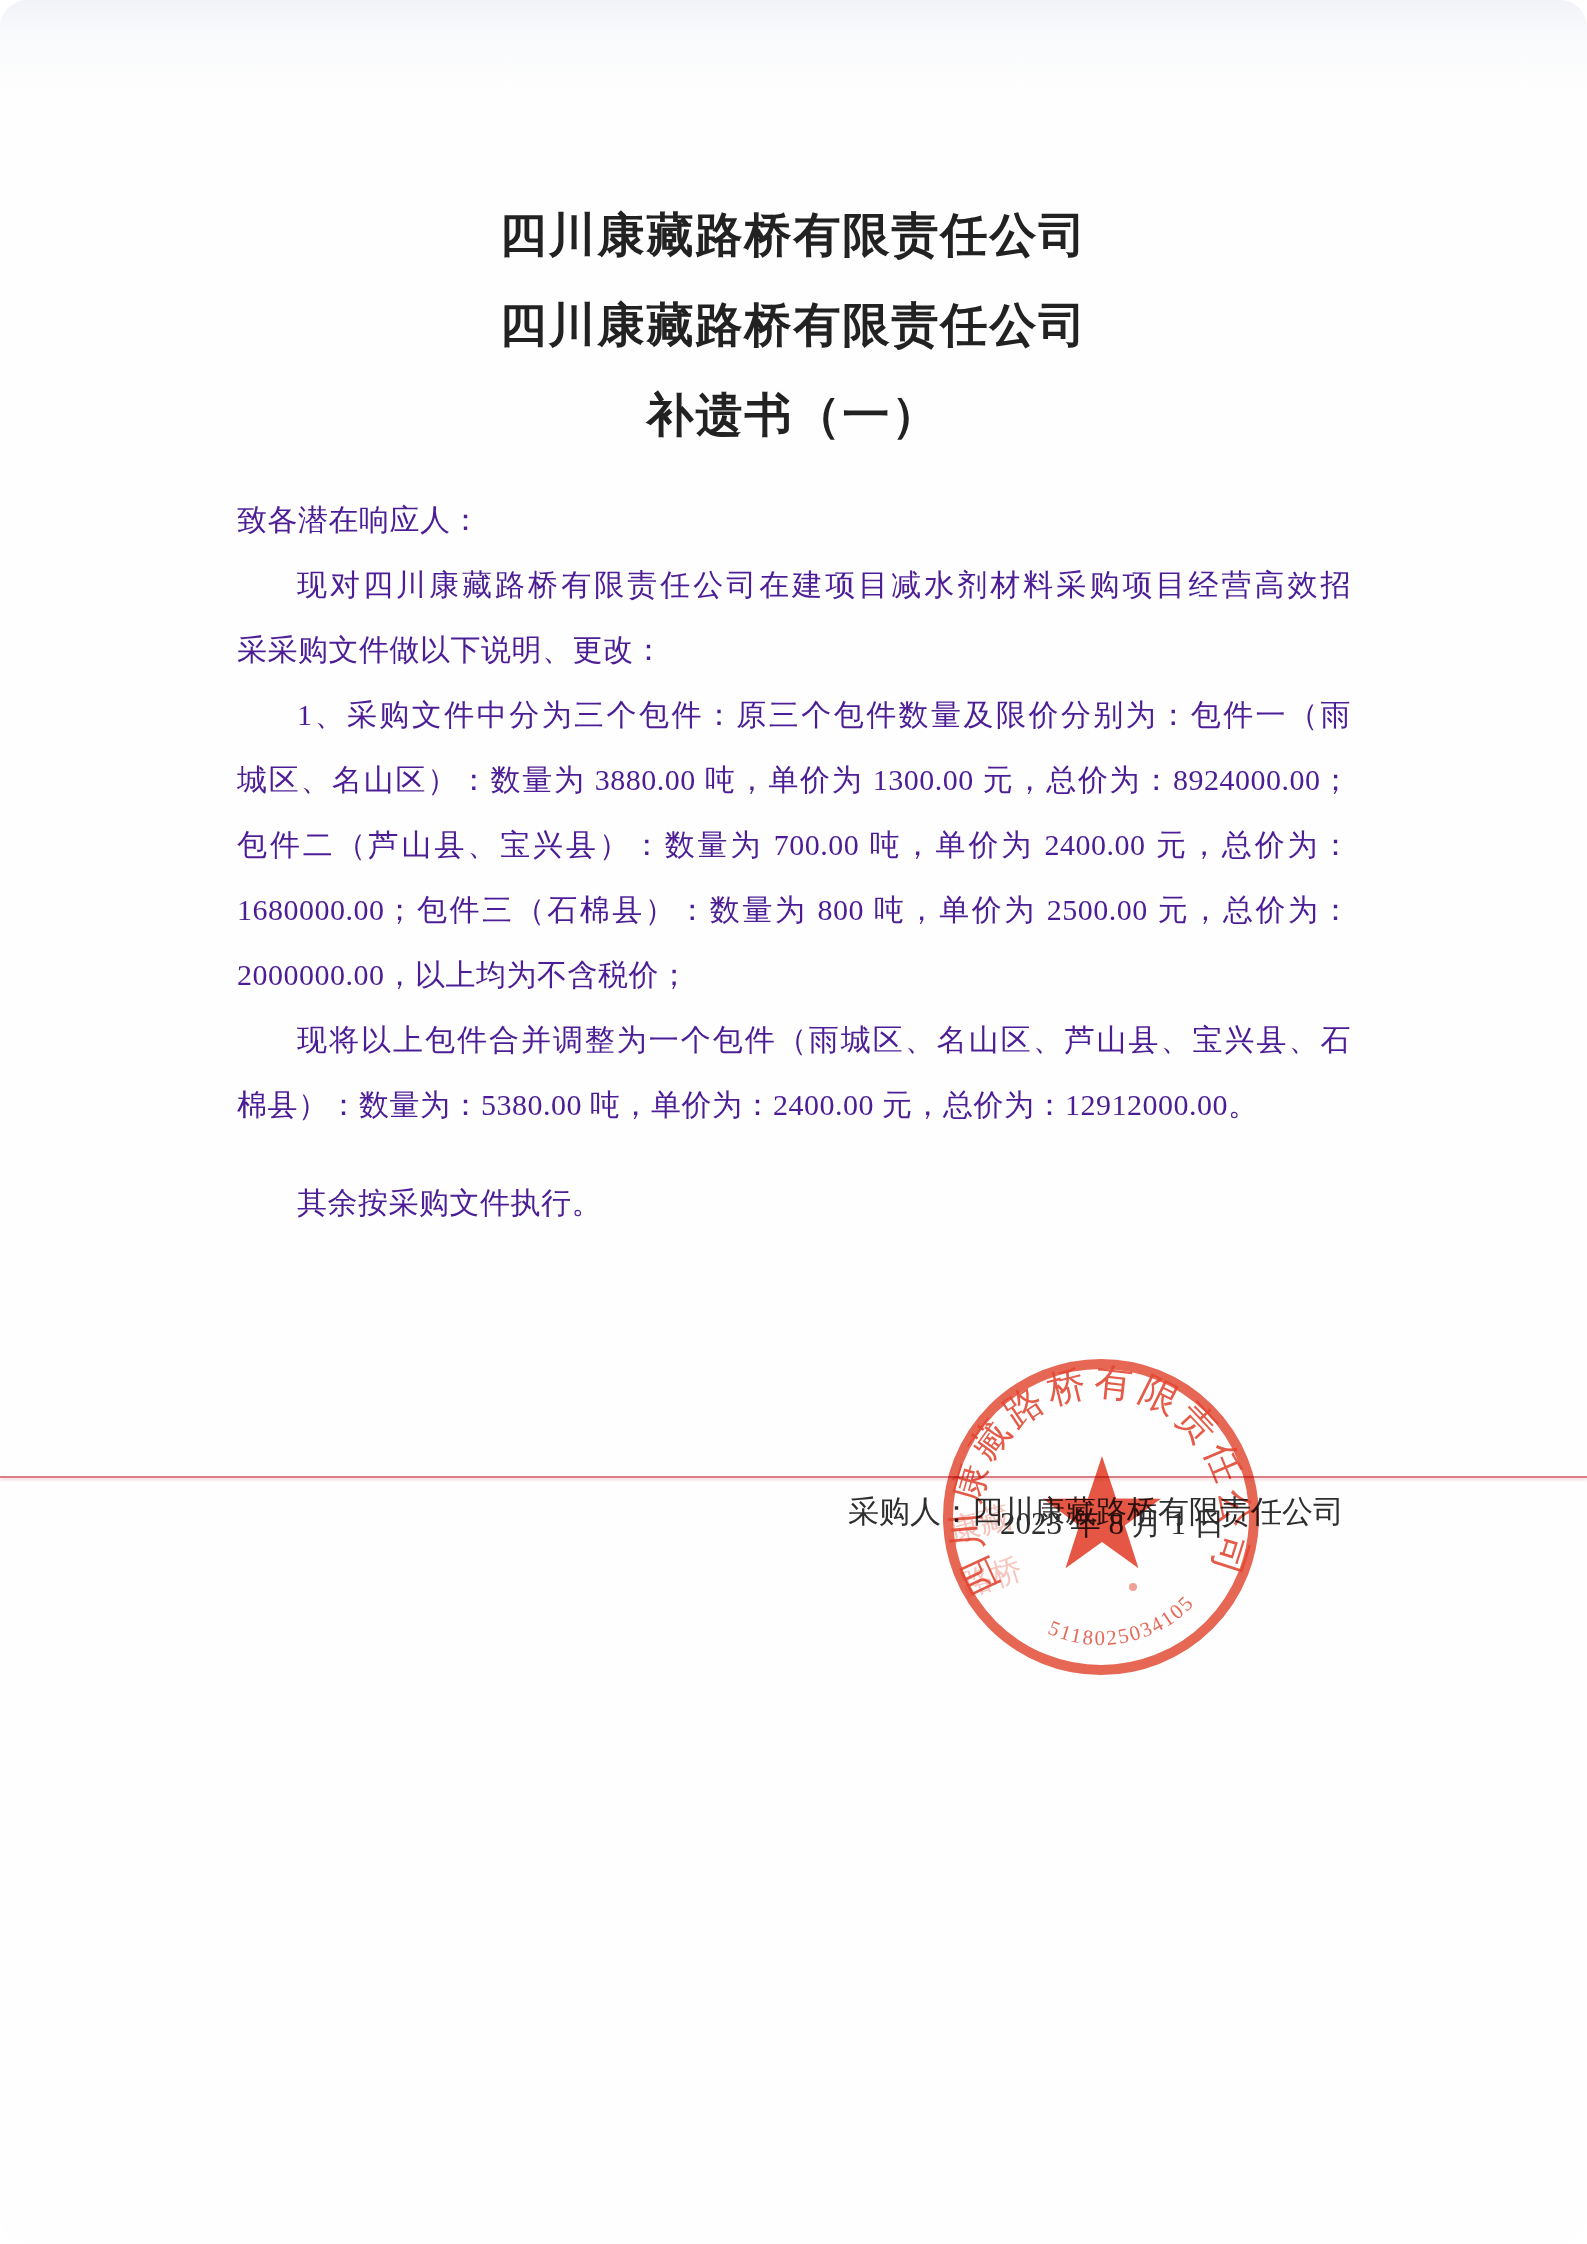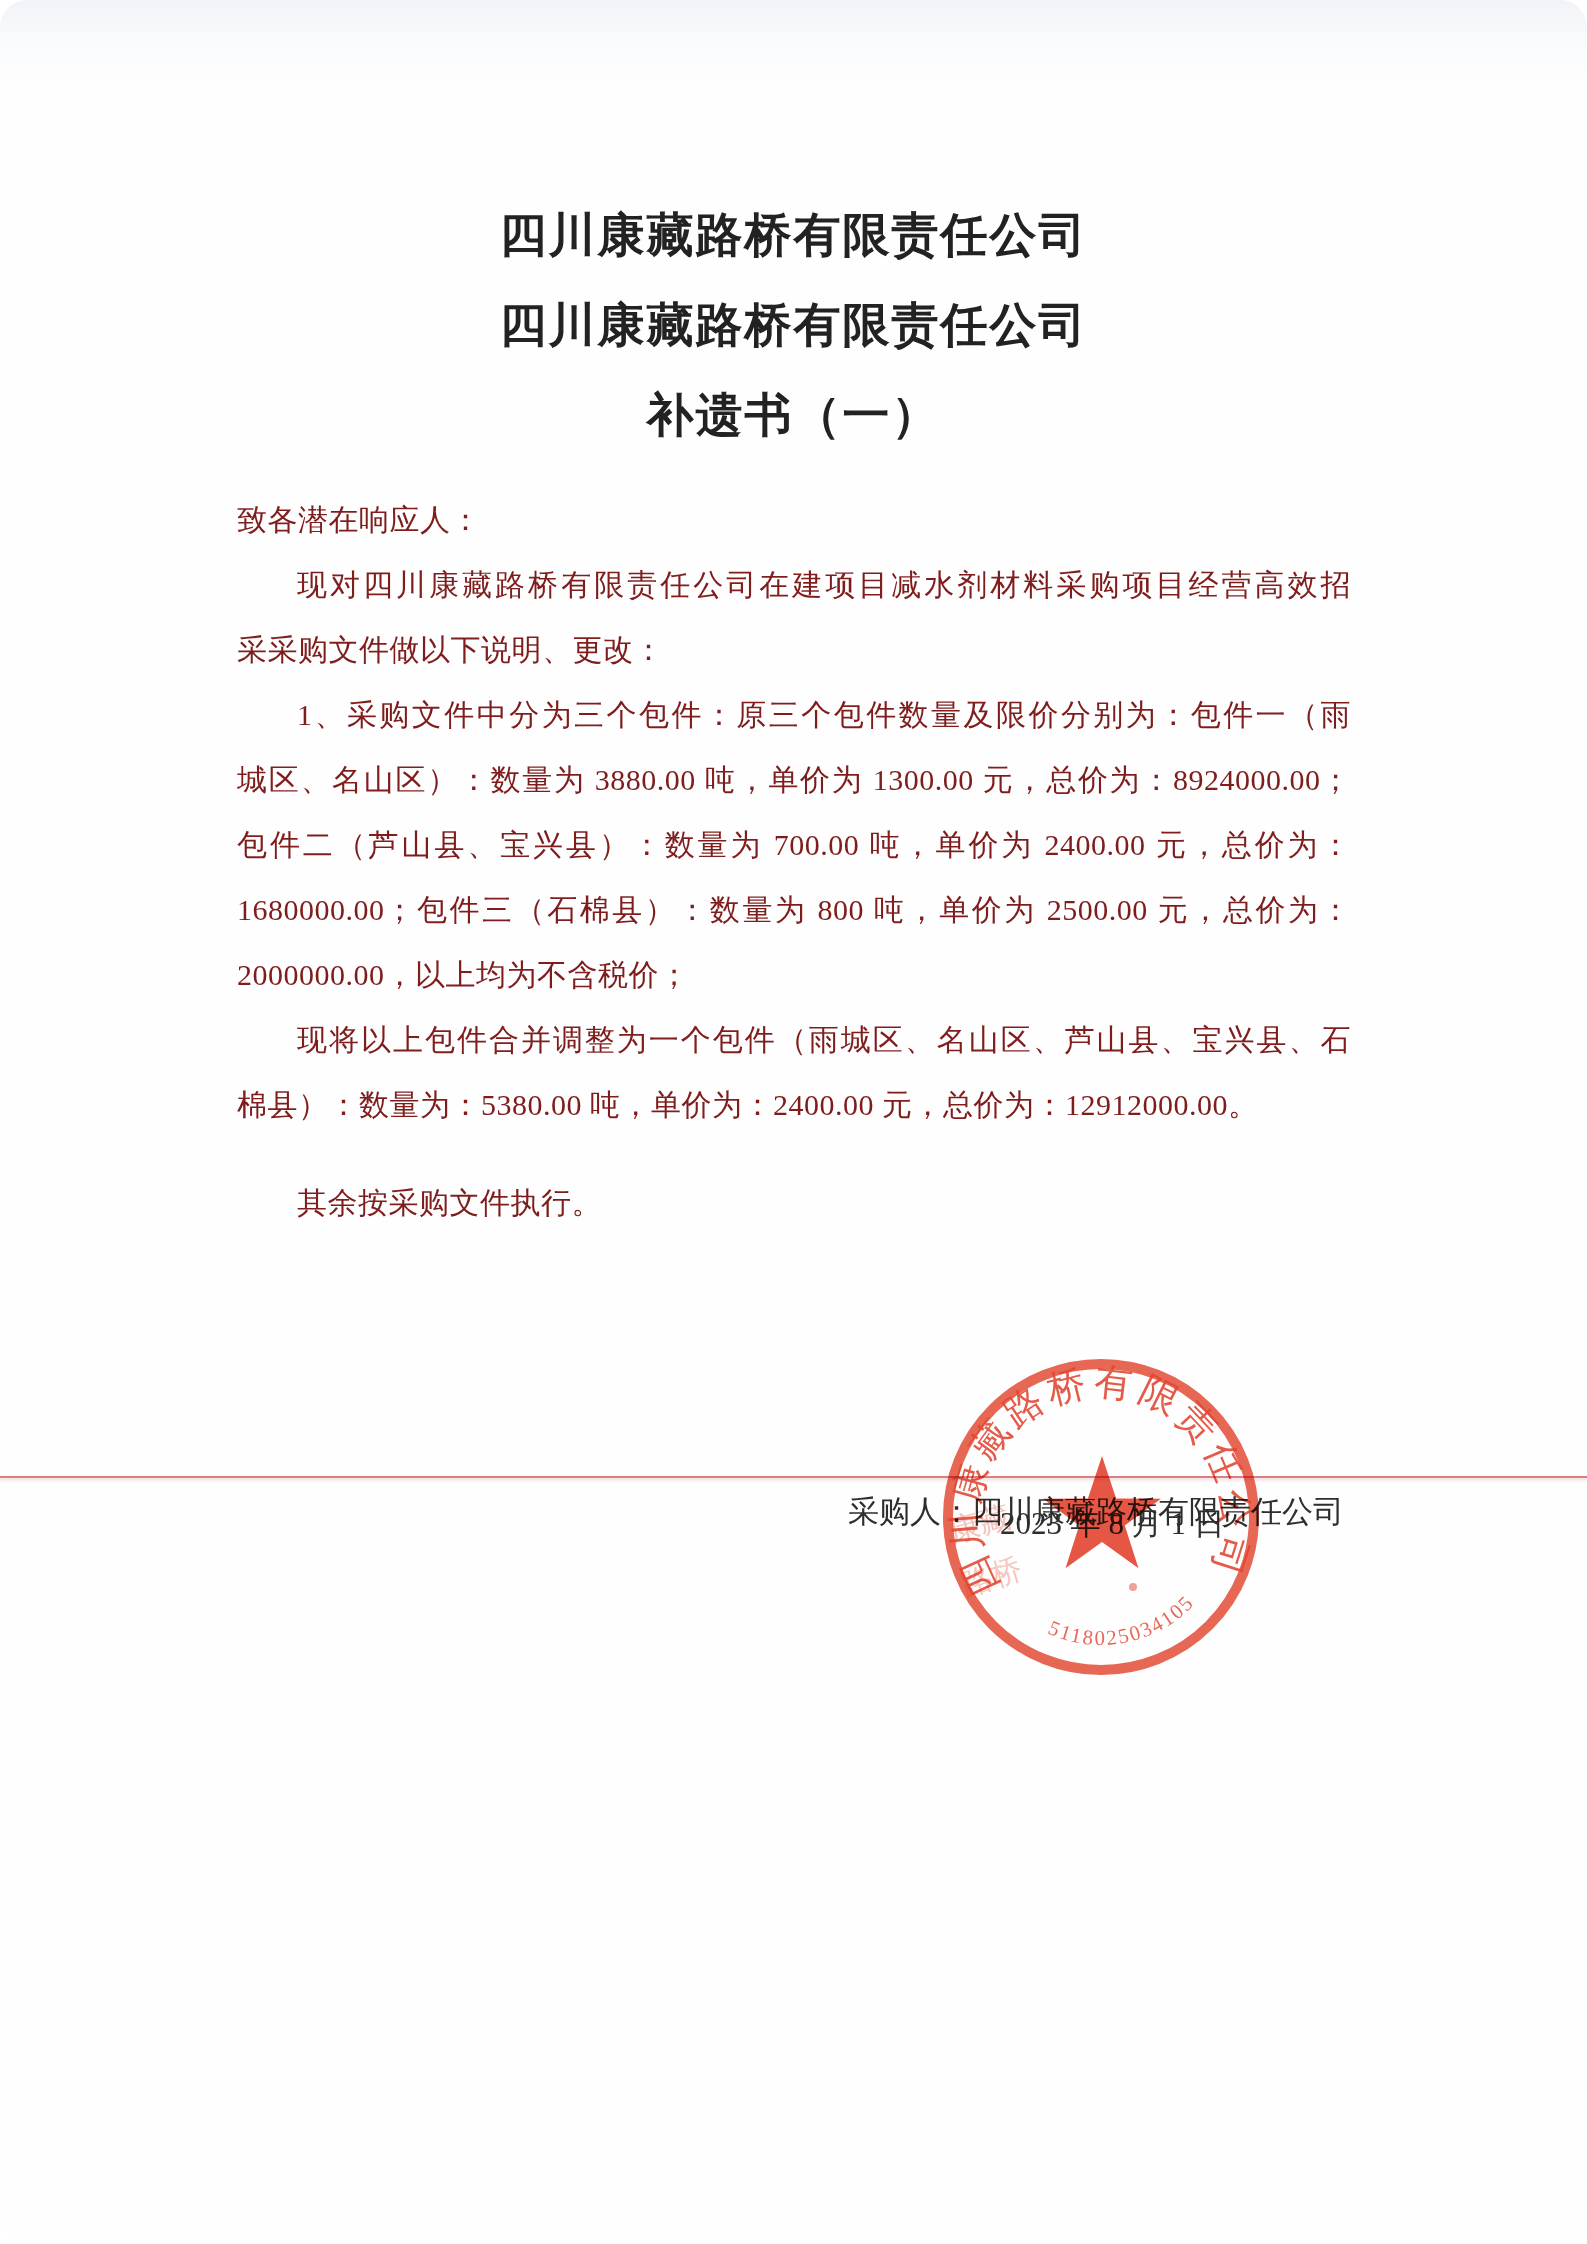--- a/index.html
+++ b/index.html
@@ -8,21 +8,21 @@
     font-family:"Liberation Serif","DejaVu Serif",serif;color:#323232;overflow:hidden;border-radius:27px;
   }
   .scan-band{position:absolute;top:0;left:0;width:100%;height:90px;
     background:linear-gradient(180deg,#f1f3f8 0%,#f9fafc 40%,#fefefe 100%);}
   .title-block{
     position:absolute;top:190px;left:0;width:100%;text-align:center;
     font-size:47px;font-weight:bold;line-height:90px;letter-spacing:2px;color:#222222;
   }
   .body-block{
     position:absolute;top:487px;left:237px;width:1114px;
-    font-size:30px;line-height:65px;color:#7f1d1d;letter-spacing:0.5px;
+    font-size:30px;line-height:65px;color:#4c1d95;letter-spacing:0.5px;
   }
   .line{white-space:nowrap;}
   .jl{text-align:justify;text-align-last:justify;white-space:normal;}
   .ind{text-indent:2em;}
   .closing-gap{margin-top:33px;}
   .sig-buyer{
     position:absolute;top:1484px;left:830px;font-size:31px;line-height:56px;
     color:#2e2e2e;white-space:nowrap;margin-left:18px;
   }
   .sig-date{

